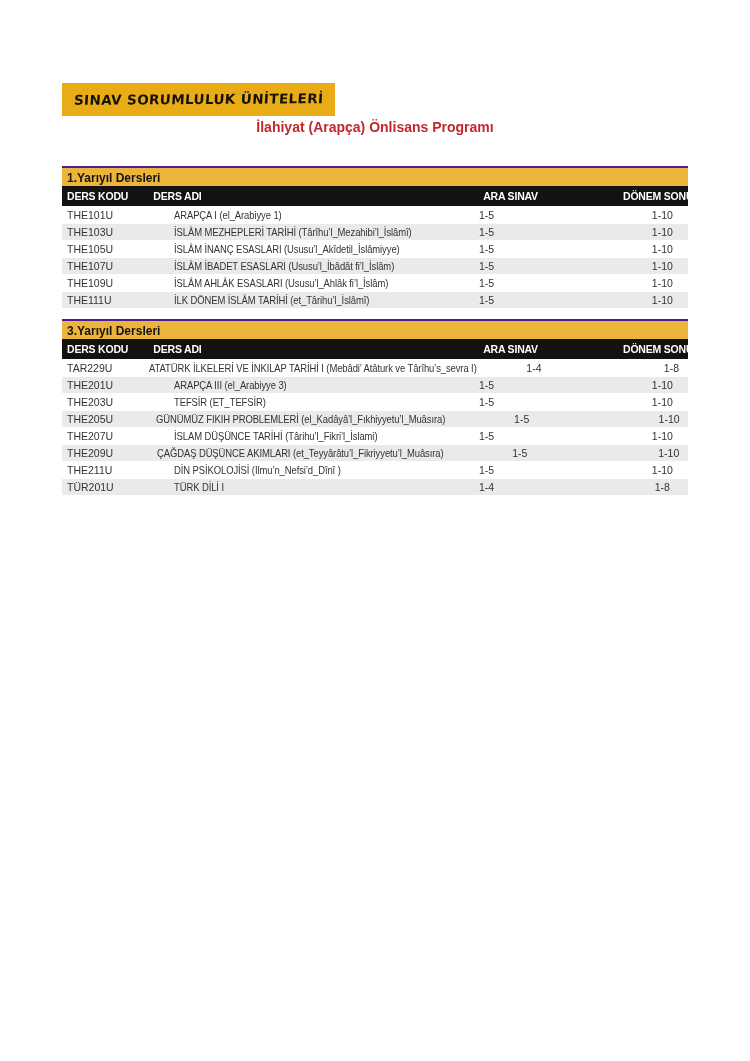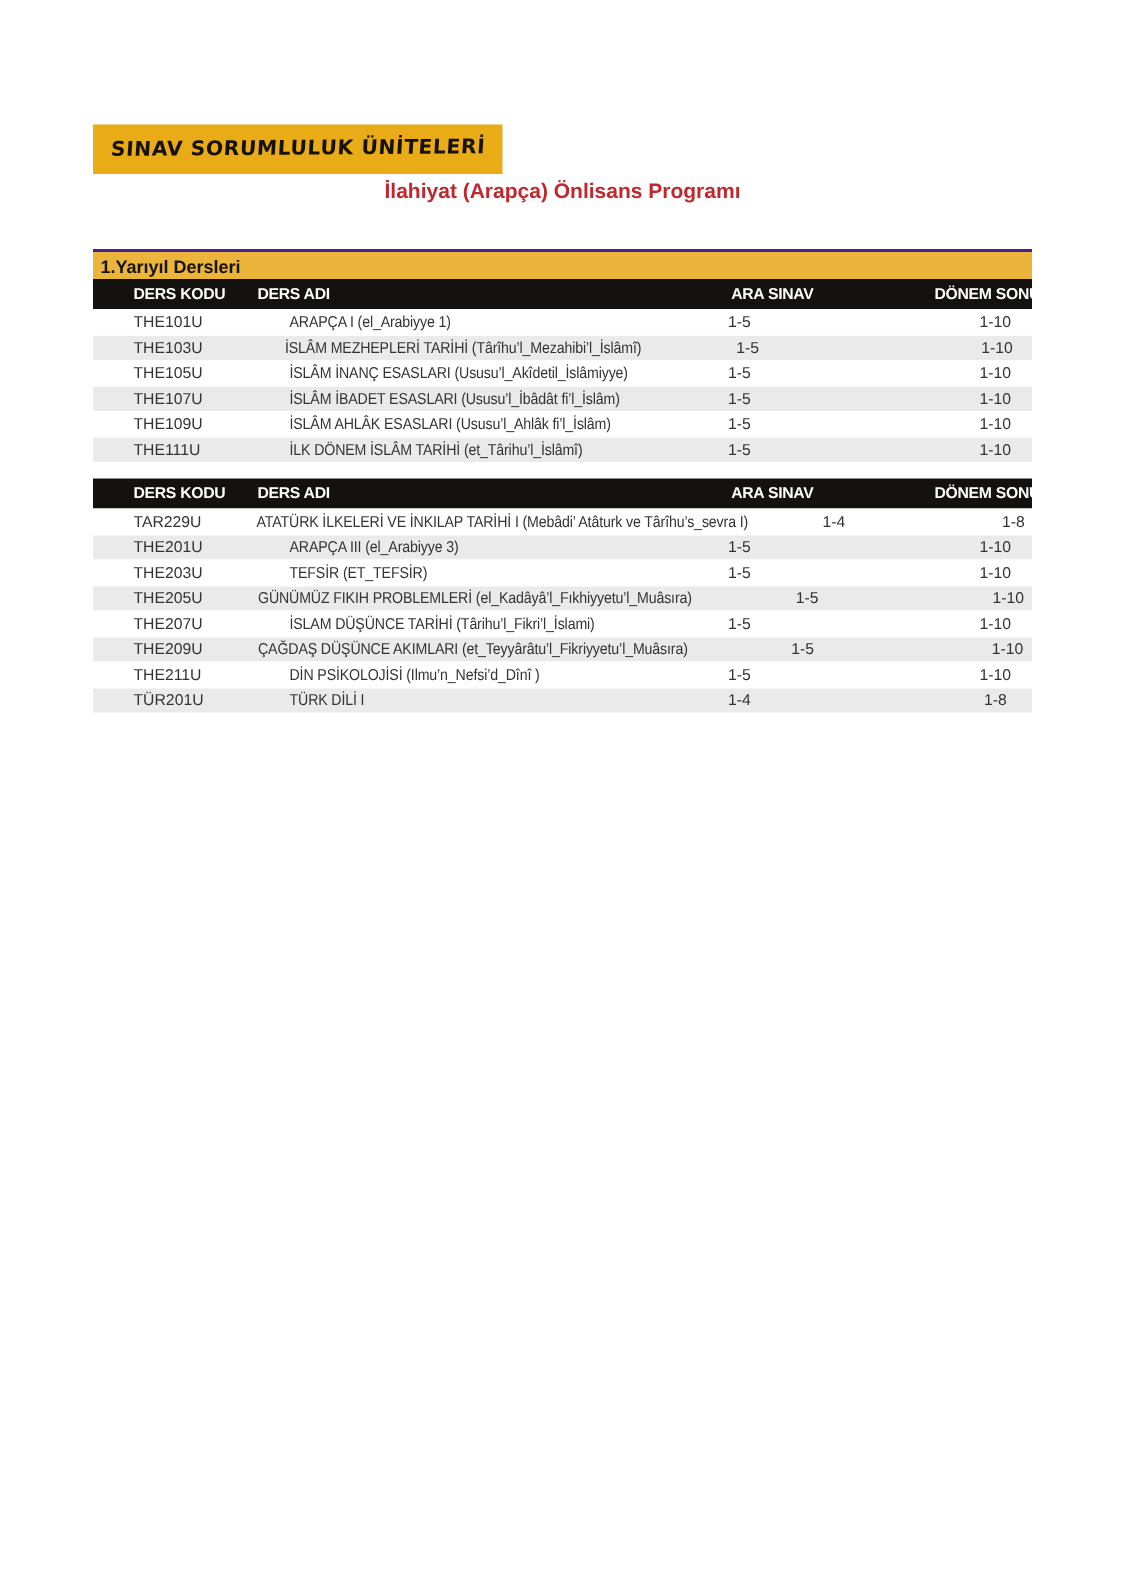--- a/index.html
+++ b/index.html
@@ -61,21 +61,21 @@
     display:flex;
     height:17px;line-height:17px;
     font-size:10.5px;
     color:#333333;
     border-top:1px solid #ffffff;
     box-sizing:border-box;
     gap:37px;
   }
   .rows .trow:nth-child(even){background:var(--stripe,#EAEAEA);}
   .cell{box-sizing:border-box;white-space:nowrap;}
-  .c0{width:94px;padding-left:5px;margin-left:22px;}
+  .c0{width:94px;padding-left:5px;}
   .c1{width:340px;transform-origin:0 50%;}
   .trow .c1{transform:scaleX(0.9);letter-spacing:-0.1px;}
   .c2{width:105px;text-align:left;}
   .c3{width:103px;text-align:center;padding-left:38px;}
 </style>
 </head>
 <body>
 
 <div class="page">
 
@@ -127,20 +127,21 @@
           </div>
           <div class="trow">
             <div class="cell c0">THE111U</div>
             <div class="cell c1">İLK DÖNEM İSLÂM TARİHİ (et_Târihu’l_İslâmî)</div>
             <div class="cell c2">1-5</div>
             <div class="cell c3">1-10</div>
           </div>
         </div>
       </section>
     <section class="course-table">
+        <div class="section-head">3.Yarıyıl Dersleri</div>
         <div class="thead">
           <div class="cell c0">DERS KODU</div>
           <div class="cell c1">DERS ADI</div>
           <div class="cell c2">ARA SINAV</div>
           <div class="cell c3">DÖNEM SONU SINAVI</div>
         </div>
         <div class="rows">
           <div class="trow">
             <div class="cell c0">TAR229U</div>
             <div class="cell c1">ATATÜRK İLKELERİ VE İNKILAP TARİHİ I  (Mebâdi’ Atâturk ve Târîhu’s_sevra I)</div>

